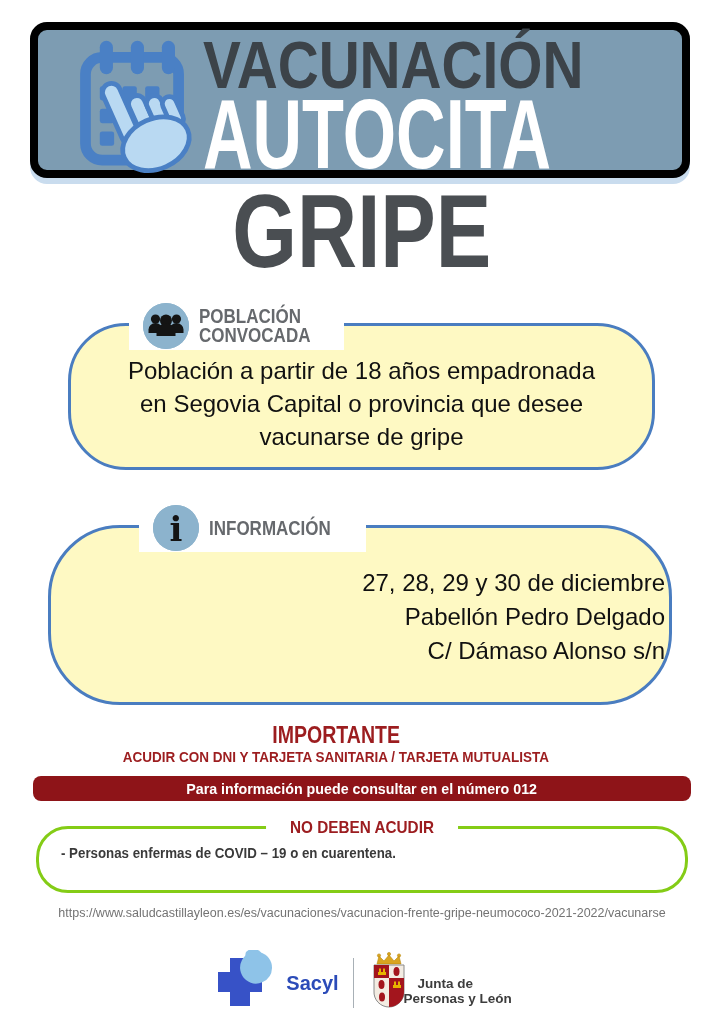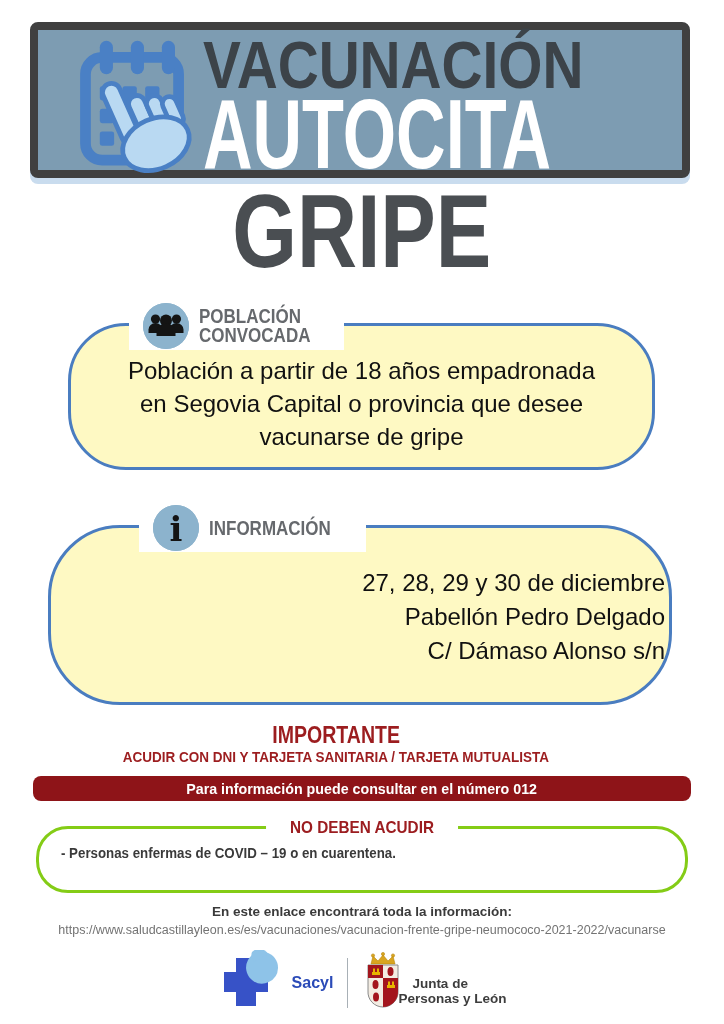--- a/index.html
+++ b/index.html
@@ -10,22 +10,22 @@
     width: 724px; height: 1024px;
     background: #ffffff;
     overflow: hidden;
   }
 
   
   .banner {
     position: absolute; left: 30px; top: 22px;
     width: 660px; height: 156px;
     background: #7d9cb2;
-    border: 8px solid #404040;
-    border-radius: 8px;
+    border: 8px solid #000000;
+    border-radius: 17px;
     box-shadow: 0 6px 0 #c9dcee;
   }
   .banner-icon { position: absolute; left: 28px; top: 6px; }
   .banner-text { position: absolute; left: 165px; top: 6px; }
   .banner-line1 {
     font-size: 66px; font-weight: bold; color: #3c4349;
     line-height: 58px; letter-spacing: 0px;
     display: inline-block; transform: scaleX(.86); transform-origin: left center;
     white-space: nowrap;
   }
@@ -126,21 +126,21 @@
   .enlace { position: absolute; left: 0; top: 903px; width: 724px; text-align: center; }
   .enlace-intro { font-size: 13.5px; font-weight: bold; color: #3a3a3a; line-height: 17px; }
   .enlace-url { font-size: 12.5px; color: #737373; text-decoration: none; line-height: 17px; }
 
   
   .footer {
     position: absolute; left: 0; top: 948px; width: 724px; height: 70px;
     display: flex; align-items: center; justify-content: center; gap: 14px;
   }
   .sacyl { display: flex; align-items: center; gap: 8px; }
-  .sacyl-text { font-size: 16px; font-weight: bold; color: #2b4bb8; }
+  .sacyl-text { font-size: 20px; font-weight: bold; color: #2b4bb8; }
   .footer-divider { width: 1px; height: 50px; background: #a8b0b6; }
   .junta { display: flex; align-items: flex-start; gap: 4px; position: relative; }
   .junta-text { margin-top: 24px; font-size: 13.5px; font-weight: bold; color: #3d3d3d; line-height: 15px; }
   .junta-text .l2 { margin-left: -14px; display: block; }
 </style>
 </head>
 <body>
 
 <div class="page">
 
@@ -229,21 +229,20 @@
   <div class="nda-box">
     <div class="nda-title">
       <span>NO DEBEN ACUDIR</span>
     </div>
     <div class="nda-body">
       <span>- Personas enfermas de COVID – 19 o en cuarentena.</span>
     </div>
   </div>
 
   <div class="enlace">
-    <div class="enlace-intro">En este enlace encontrará toda la información:</div>
     <div><a href="#" class="enlace-url">https://www.saludcastillayleon.es/es/vacunaciones/vacunacion-frente-gripe-neumococo-2021-2022/vacunarse</a></div>
   </div>
 
   <div class="footer">
     <div class="sacyl">
       <span>
         <svg width="66" height="62" viewBox="0 0 66 62">
           <rect x="6" y="22" width="44" height="20" fill="#3752c7"></rect>
           <rect x="18" y="8" width="20" height="48" fill="#3752c7"></rect>
           <path d="M30 10 a16 16 0 0 1 30 8 a16 16 0 0 1 -26 12 a16 16 0 0 1 -4 -20 z" fill="#8ec3e8"></path>

